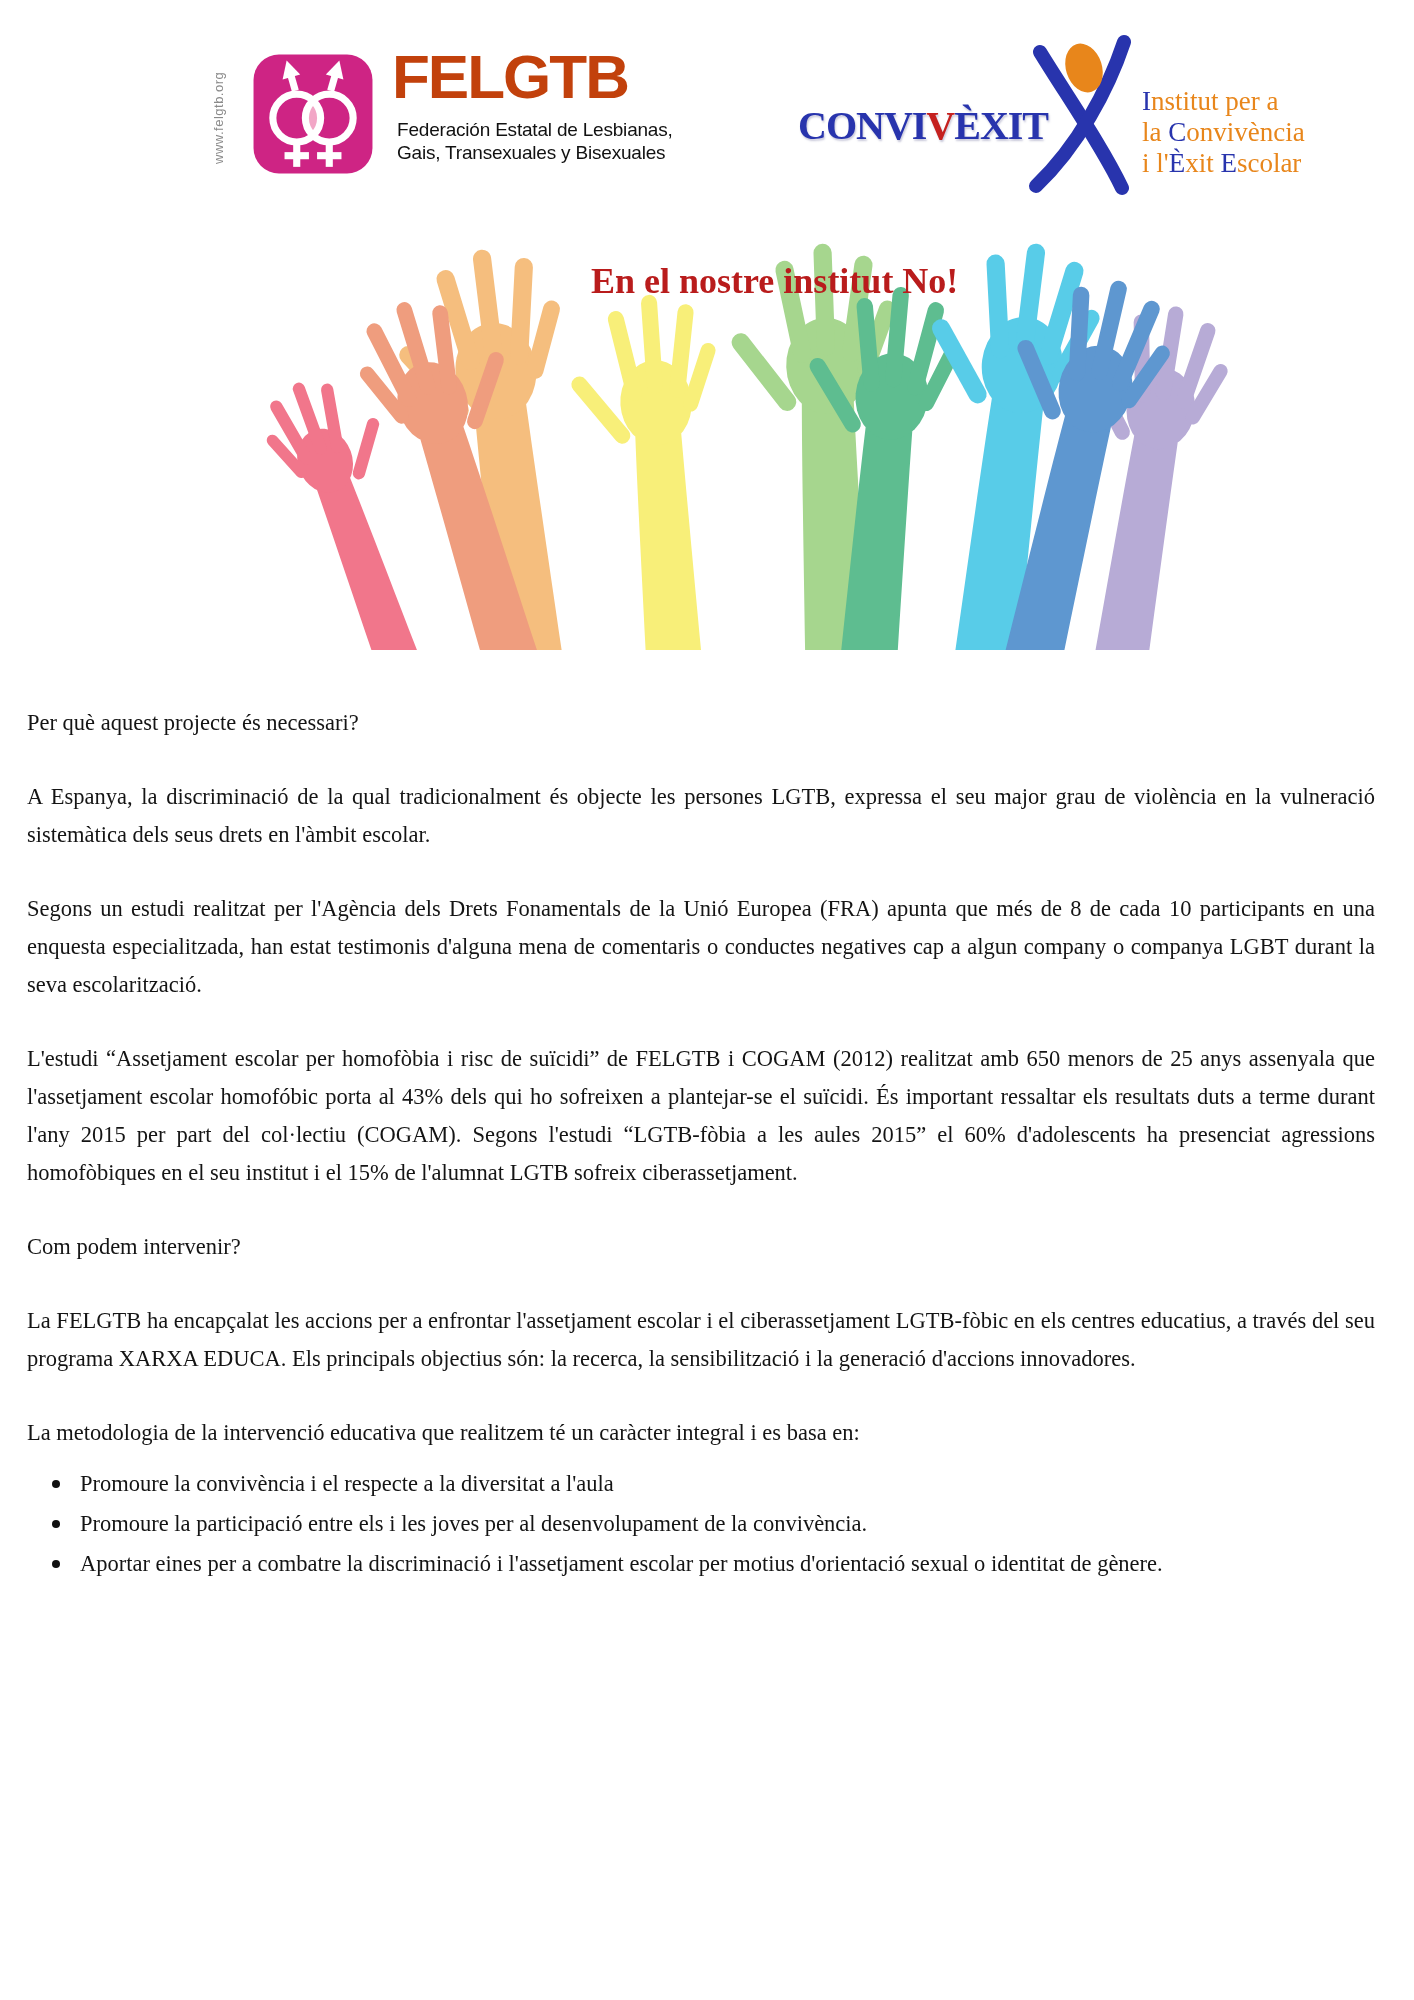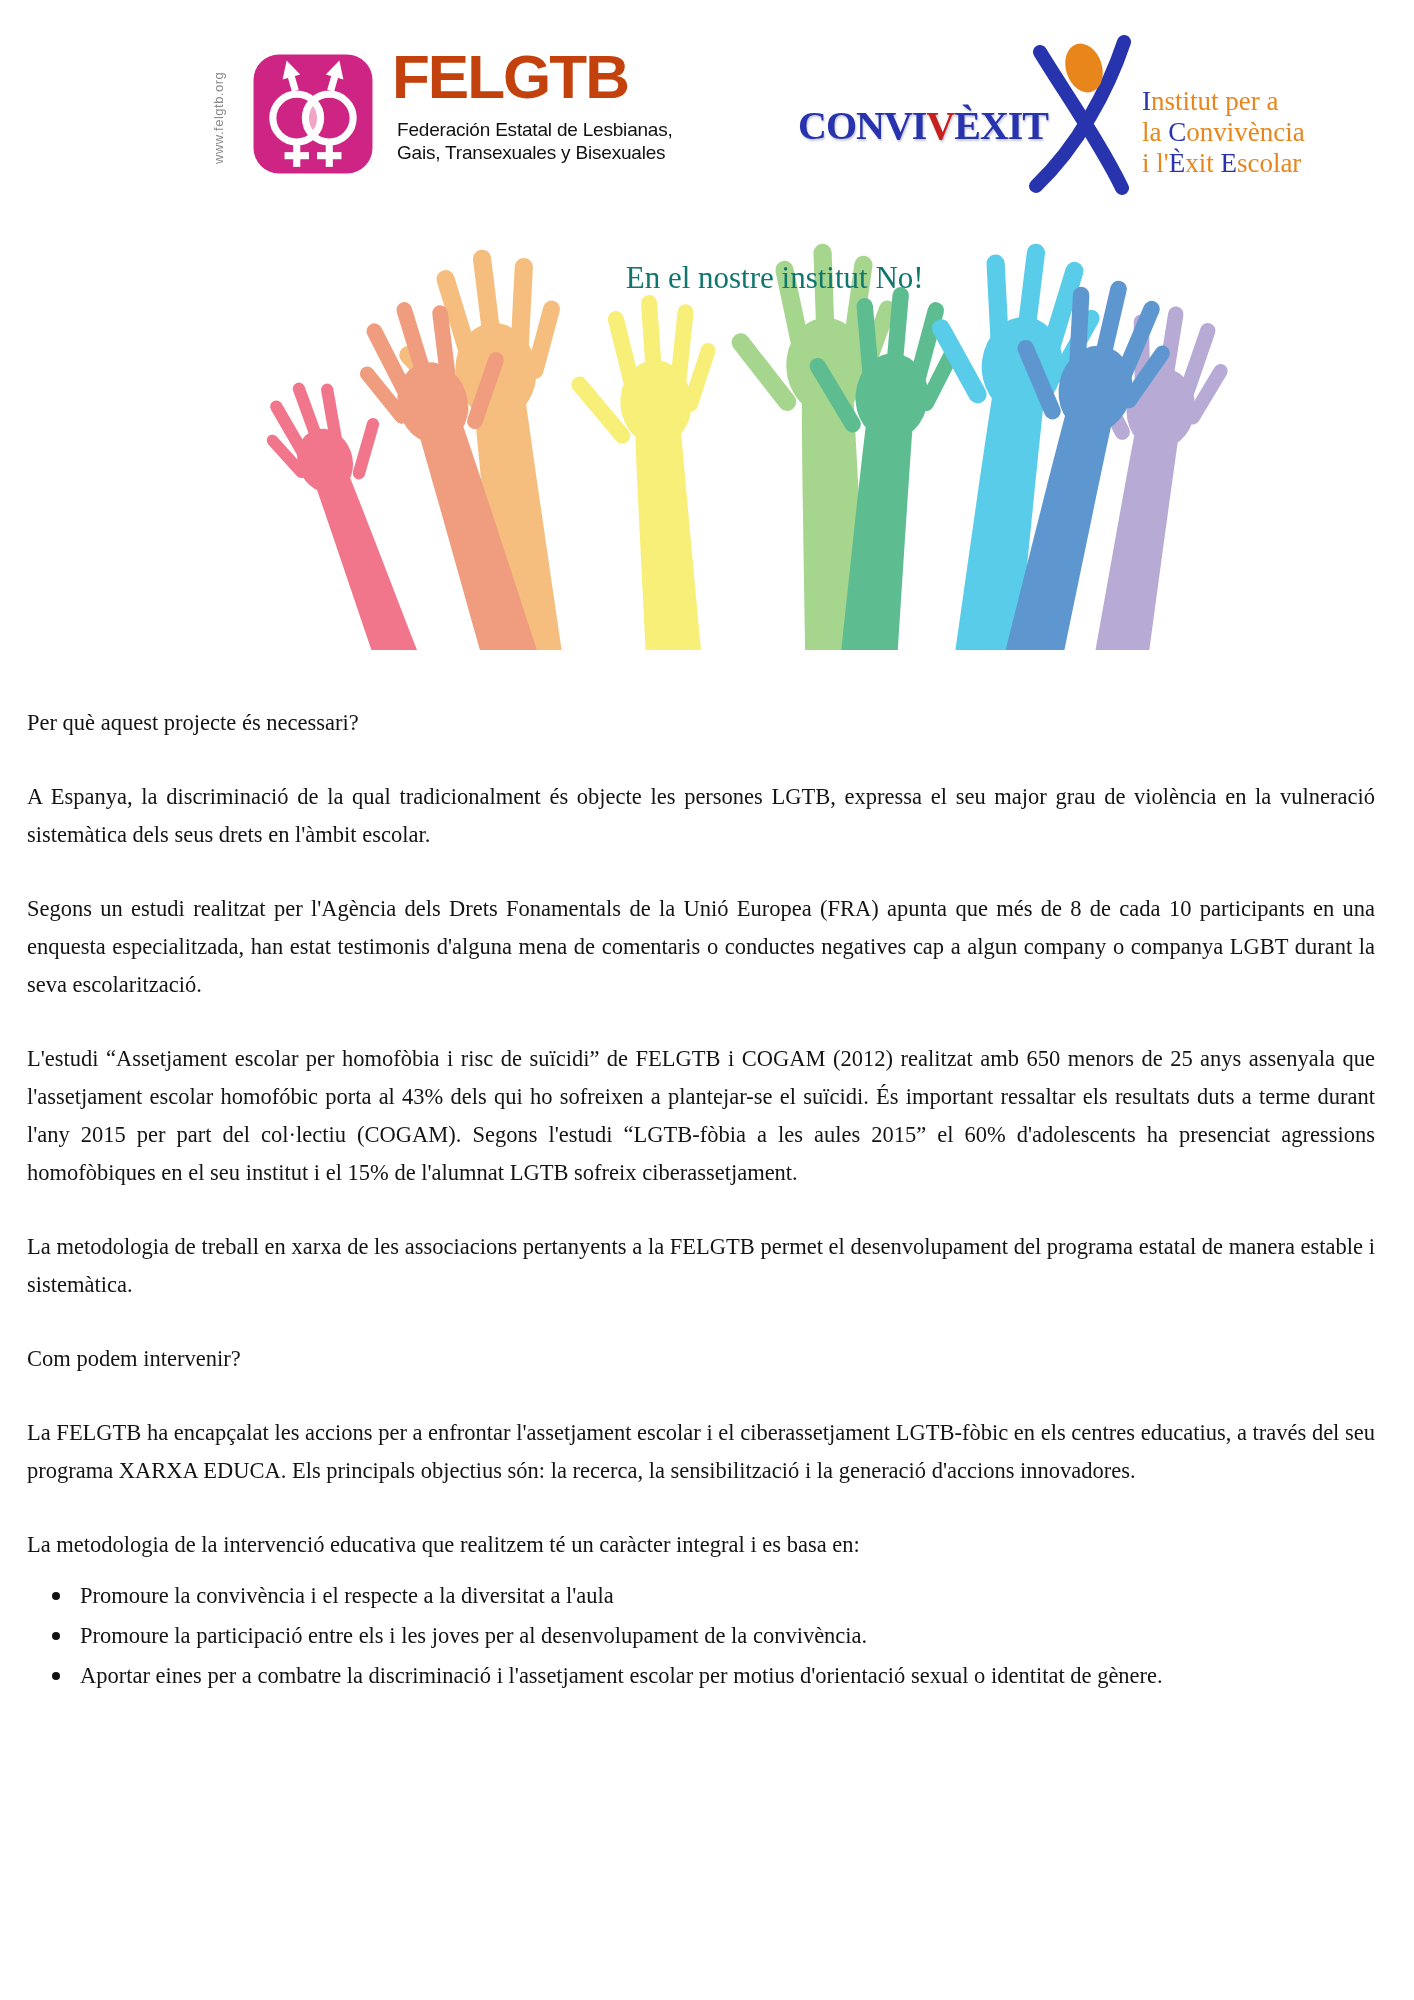--- a/index.html
+++ b/index.html
@@ -42,21 +42,21 @@
     font-family:Liberation Serif, serif; font-size:27px;
     line-height:31px; color:#E8861B; white-space:nowrap;
   }
   .cvx-tagline .blue { color:#2834AD; }
 
   
   .banner { position:absolute; left:250px; top:228px; width:990px; height:422px; overflow:hidden; }
   .banner svg { position:absolute; left:0; top:0; }
   .banner-title {
     position:absolute; top:32px; left:53%; transform:translateX(-50%);
-    white-space:nowrap; font-weight:normal; font-size:31px; color:#0f766e;
+    white-space:nowrap; font-weight:bold; font-size:36px; color:#b91c1c;
   }
   .banner-subtitle {
     position:absolute; top:120px; left:56%; transform:translateX(-50%);
     white-space:nowrap; font-weight:bold; font-size:28px; color:#000;
   }
 
   
   .doc-body {
     position:absolute; left:27px; right:27px; top:704px;
     font-size:22.5px; line-height:38px; text-align:justify;
@@ -173,21 +173,20 @@
         </g>
     </svg>
     <div class="banner-title">En el nostre institut No!</div>
   </div>
 
   <div class="doc-body">
     <p class="no-justify">Per què aquest projecte és necessari?</p>
     <p>A Espanya, la discriminació de la qual tradicionalment és objecte les persones LGTB, expressa el seu major grau de violència en la vulneració sistemàtica dels seus drets en l'àmbit escolar.</p>
     <p>Segons un estudi realitzat per l'Agència dels Drets Fonamentals de la Unió Europea (FRA) apunta que més de 8 de cada 10 participants en una enquesta especialitzada, han estat testimonis d'alguna mena de comentaris o conductes negatives cap a algun company o companya LGBT durant la seva escolarització.</p>
     <p>L'estudi “Assetjament escolar per homofòbia i risc de suïcidi” de FELGTB i COGAM (2012) realitzat amb 650 menors de 25 anys assenyala que l'assetjament escolar homofóbic porta al 43% dels qui ho sofreixen a plantejar-se el suïcidi. És important ressaltar els resultats duts a terme durant l'any 2015 per part del col·lectiu (COGAM). Segons l'estudi “LGTB-fòbia a les aules 2015” el 60% d'adolescents ha presenciat agressions homofòbiques en el seu institut i el 15% de l'alumnat LGTB sofreix ciberassetjament.</p>
-    <p>La metodologia de treball en xarxa de les associacions pertanyents a la FELGTB permet el desenvolupament del programa estatal de manera estable i sistemàtica.</p>
     <p class="no-justify">Com podem intervenir?</p>
     <p>La FELGTB ha encapçalat les accions per a enfrontar l'assetjament escolar i el ciberassetjament LGTB-fòbic en els centres educatius, a través del seu programa XARXA EDUCA. Els principals objectius són: la recerca, la sensibilització i la generació d'accions innovadores.</p>
     <p class="metho no-justify">La metodologia de la intervenció educativa que realitzem té un caràcter integral i es basa en:</p>
     <ul>
       <li><span class="dot"></span><span>Promoure la convivència i el respecte a la diversitat a l'aula</span></li>
       <li><span class="dot"></span><span>Promoure la participació entre els i les joves per al desenvolupament de la convivència.</span></li>
       <li><span class="dot"></span><span>Aportar eines per a combatre la discriminació i l'assetjament escolar per motius d'orientació sexual o identitat de gènere.</span></li>
     </ul>
   </div>
 

